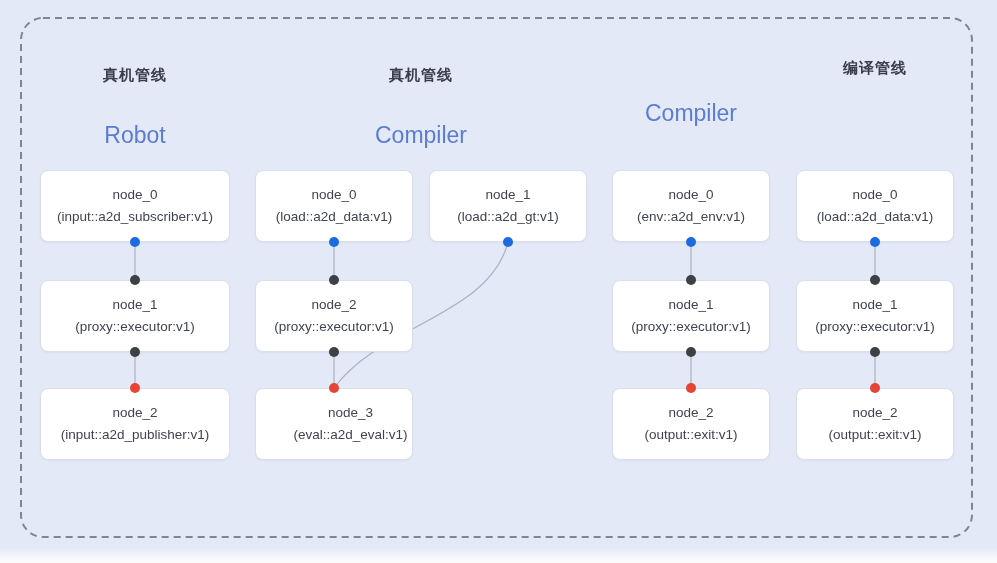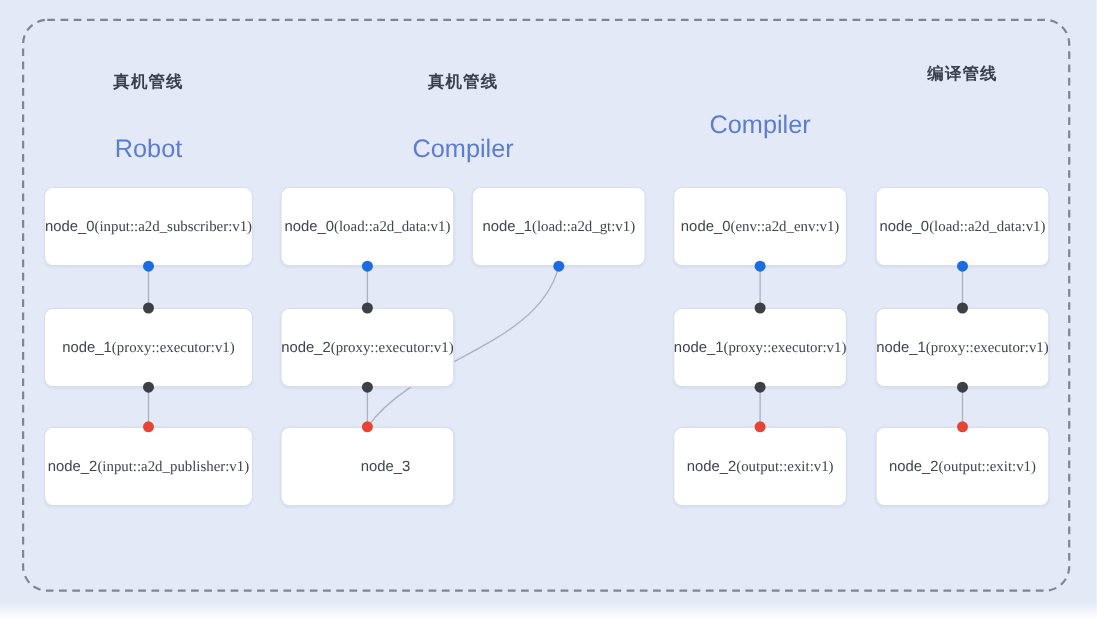--- a/index.html
+++ b/index.html
@@ -28,28 +28,28 @@
     font-size:23px;font-weight:400;color:#5b7cd0;
     line-height:24px;
   }
   .node{
     position:absolute;z-index:2;height:72px;
     background:#ffffff;
     border:1px solid #d9dee8;
     border-radius:8px;
     box-sizing:border-box;
     box-shadow:0 1px 2px rgba(40,60,110,0.05);
-    display:flex;flex-direction:row;align-items:center;justify-content:center;
+    display:flex;flex-direction:column;align-items:center;justify-content:center;
     text-align:right;
   }
   .node .nm{
     font-size:13.5px;color:#3f4450;line-height:22px;white-space:nowrap;
   }
   .node .impl{
-    font-size:13.5px;color:#3f4450;line-height:22px;white-space:nowrap;font-family:Liberation Serif, serif;
+    font-size:13.5px;color:#3f4450;line-height:22px;white-space:nowrap;
   }
   .dot{
     position:absolute;z-index:3;width:10px;height:10px;border-radius:50%;
     transform:translate(-50%,-50%);
   }
   .dot.blue{background:#1c6ce1;}
   .dot.black{background:#3d4045;}
   .dot.red{background:#e84334;}
 </style>
 </head>
@@ -110,20 +110,21 @@
   <div class="node" style="left:429px;top:170px;width:158px;">
     <div class="nm">node_1</div>
     <div class="impl">(load::a2d_gt:v1)</div>
   </div>
   <div class="node" style="left:255px;top:280px;width:158px;">
     <div class="nm">node_2</div>
     <div class="impl">(proxy::executor:v1)</div>
   </div>
   <div class="node" style="left:255px;top:388px;width:158px;padding-left:33px;">
     <div class="nm">node_3</div>
+    <div class="impl">(eval::a2d_eval:v1)</div>
   </div>
 
   <div class="node" style="left:612px;top:170px;width:158px;">
     <div class="nm">node_0</div>
     <div class="impl">(env::a2d_env:v1)</div>
   </div>
   <div class="node" style="left:612px;top:280px;width:158px;">
     <div class="nm">node_1</div>
     <div class="impl">(proxy::executor:v1)</div>
   </div>

